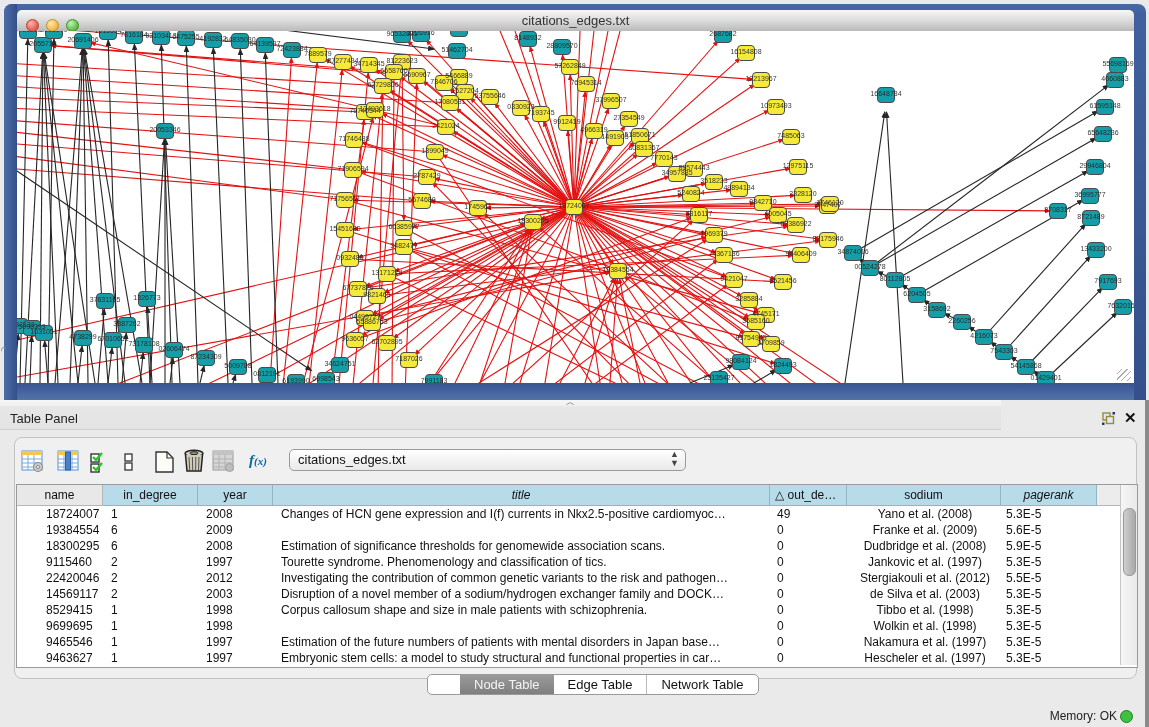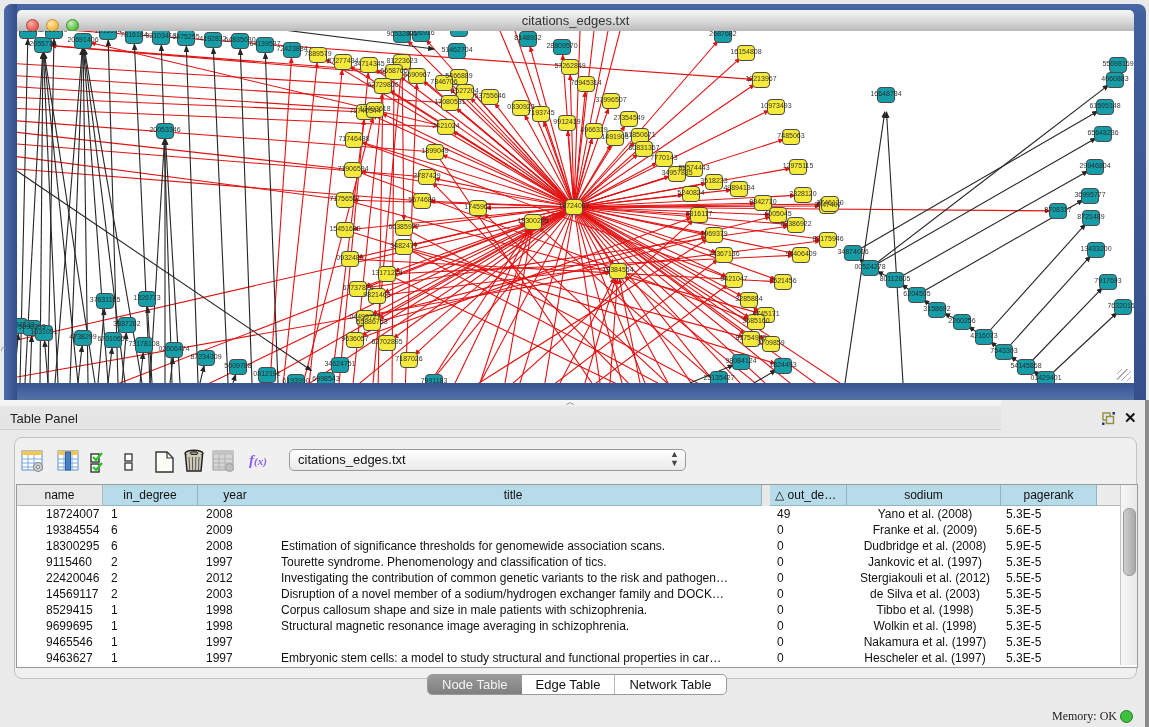--- a/index.html
+++ b/index.html
@@ -43,23 +43,23 @@
 .c0{left:29px;width:70px;} .c1{left:94px;width:88px;} .c2{left:189px;width:80px;}
 .c3{left:264px;width:500px;} .c4{left:760px;width:80px;} .c5{left:833px;width:150px;text-align:center;}
 .c6{left:989px;width:100px;}
 #vscroll{position:absolute;right:0;top:0;width:16px;height:180px;background:linear-gradient(90deg,#f6f6f6,#e9e9e9);
  border-left:1px solid #c6c6c6;}
 #vthumb{position:absolute;left:2px;top:23px;width:11px;height:66px;border-radius:6px;
  background:linear-gradient(90deg,#cfcfcf,#a9a9a9);border:1px solid #9a9a9a;}
 #tabs{position:absolute;left:427px;top:674px;height:19px;border:1px solid #9a9a9a;border-radius:5px;
  background:#fff;font-size:13px;color:#111;display:flex;overflow:hidden;}
 #tabs div{padding:0 14px;line-height:19px;}
-#tabs .sel{background:linear-gradient(180deg,#9a9a9a,#7f7f7f);color:#f4f4f4;}
+#tabs .sel{background:linear-gradient(180deg,#9a9a9a,#7f7f7f);color:#f4f4f4;margin-left:32px;}
 #tabs .sep{border-left:1px solid #b9b9b9;padding:0;}
-#mem{position:absolute;right:32px;top:709px;font-size:12px;color:#222;font-family:Liberation Serif, serif;}
+#mem{position:absolute;right:32px;top:709px;font-size:12px;color:#222;}
 #memdot{position:absolute;right:16px;top:710px;width:11px;height:11px;border-radius:50%;
  background:#3cc23c;border:1px solid #267a26;}
 .ticon{position:absolute;top:450px;}
 </style></head><body>
 <div id="win">
   <div id="titlebar">
     <div id="title">citations_edges.txt</div>
     <div class="tl" id="tlr"></div>
       <div class="tl" id="tly"></div>
       <div class="tl" id="tlg"></div>
@@ -661,38 +661,39 @@
  <rect x="1" y="1" width="20" height="4" fill="#c3c3c3"></rect>
  <g stroke="#b1b1b1">
       <line x1="1" y1="9" x2="21" y2="9"></line>
       <line x1="1" y1="13" x2="21" y2="13"></line>
  <line x1="1" y1="17" x2="21" y2="17"></line>
       <line x1="7" y1="5" x2="7" y2="20"></line>
       <line x1="13" y1="5" x2="13" y2="20"></line>
     </g>
  <circle cx="17.5" cy="17.5" r="4" fill="#bdbdbd" stroke="#a0a0a0"></circle>
 </svg>
-<div class="ticon" style="left:249px;top:452px;font-size:15px;font-style:italic;font-weight:bold;color:#8b5cf6;font-family:'Liberation Serif',serif;">f<span style="font-size:11px">(x)</span></div>
+<div class="ticon" style="left:249px;top:452px;font-size:15px;font-style:italic;font-weight:bold;color:#0369a1;font-family:'Liberation Serif',serif;">f<span style="font-size:11px">(x)</span></div>
 <div id="combo">citations_edges.txt<span class="arr">▲<br>▼</span></div>
 <div id="tbl">
  <div id="thead">
   <div class="th" style="left:0;width:86px;background:#e8e8e8;border-right:1px solid #b5b5b5;border-bottom:1px solid #b5b5b5;">name</div>
   <div class="th" style="left:86px;width:95px;">in_degree</div>
   <div class="th" style="left:181px;width:75px;">year</div>
-  <div class="th" style="left:248px;width:497px;">title</div>
+  <div class="th" style="left:256px;width:497px;font-style:italic;">title</div>
   <div class="th" style="left:753px;width:77px;text-align:left;padding-left:5px;">△ out_de…</div>
   <div class="th" style="left:830px;width:154px;">sodium</div>
-  <div class="th" style="left:984px;width:96px;">pagerank</div>
+  <div class="th" style="left:984px;width:96px;font-style:italic;">pagerank</div>
   <div class="th" style="left:1080px;width:23px;background:#ececec;border-right:none;border-bottom:1px solid #b5b5b5;"></div>
  </div>
  <div id="tbody">
 <div class="tr">
         <div class="c0">18724007</div>
         <div class="c1">1</div>
         <div class="c2">2008</div>
+        <div class="c3">Changes of HCN gene expression and I(f) currents in Nkx2.5-positive cardiomyoc…</div>
         <div class="c4">49</div>
         <div class="c5">Yano et al. (2008)</div>
         <div class="c6">5.3E-5</div>
       </div>
 <div class="tr">
         <div class="c0">19384554</div>
         <div class="c1">6</div>
         <div class="c2">2009</div>
         <div class="c4">0</div>
         <div class="c5">Franke et al. (2009)</div>
@@ -740,29 +741,29 @@
         <div class="c2">1998</div>
         <div class="c3">Corpus callosum shape and size in male patients with schizophrenia.</div>
         <div class="c4">0</div>
         <div class="c5">Tibbo et al. (1998)</div>
         <div class="c6">5.3E-5</div>
       </div>
 <div class="tr">
         <div class="c0">9699695</div>
         <div class="c1">1</div>
         <div class="c2">1998</div>
-        <div class="c3">Structural magnetic resonance image averaging in schizophrenia.</div>
         <div class="c4">0</div>
         <div class="c5">Wolkin et al. (1998)</div>
         <div class="c6">5.3E-5</div>
       </div>
 <div class="tr">
         <div class="c0">9465546</div>
         <div class="c1">1</div>
         <div class="c2">1997</div>
+        <div class="c3">Estimation of the future numbers of patients with mental disorders in Japan base…</div>
         <div class="c4">0</div>
         <div class="c5">Nakamura et al. (1997)</div>
         <div class="c6">5.3E-5</div>
       </div>
 <div class="tr">
         <div class="c0">9463627</div>
         <div class="c1">1</div>
         <div class="c2">1997</div>
         <div class="c3">Embryonic stem cells: a model to study structural and functional properties in car…</div>
         <div class="c4">0</div>

